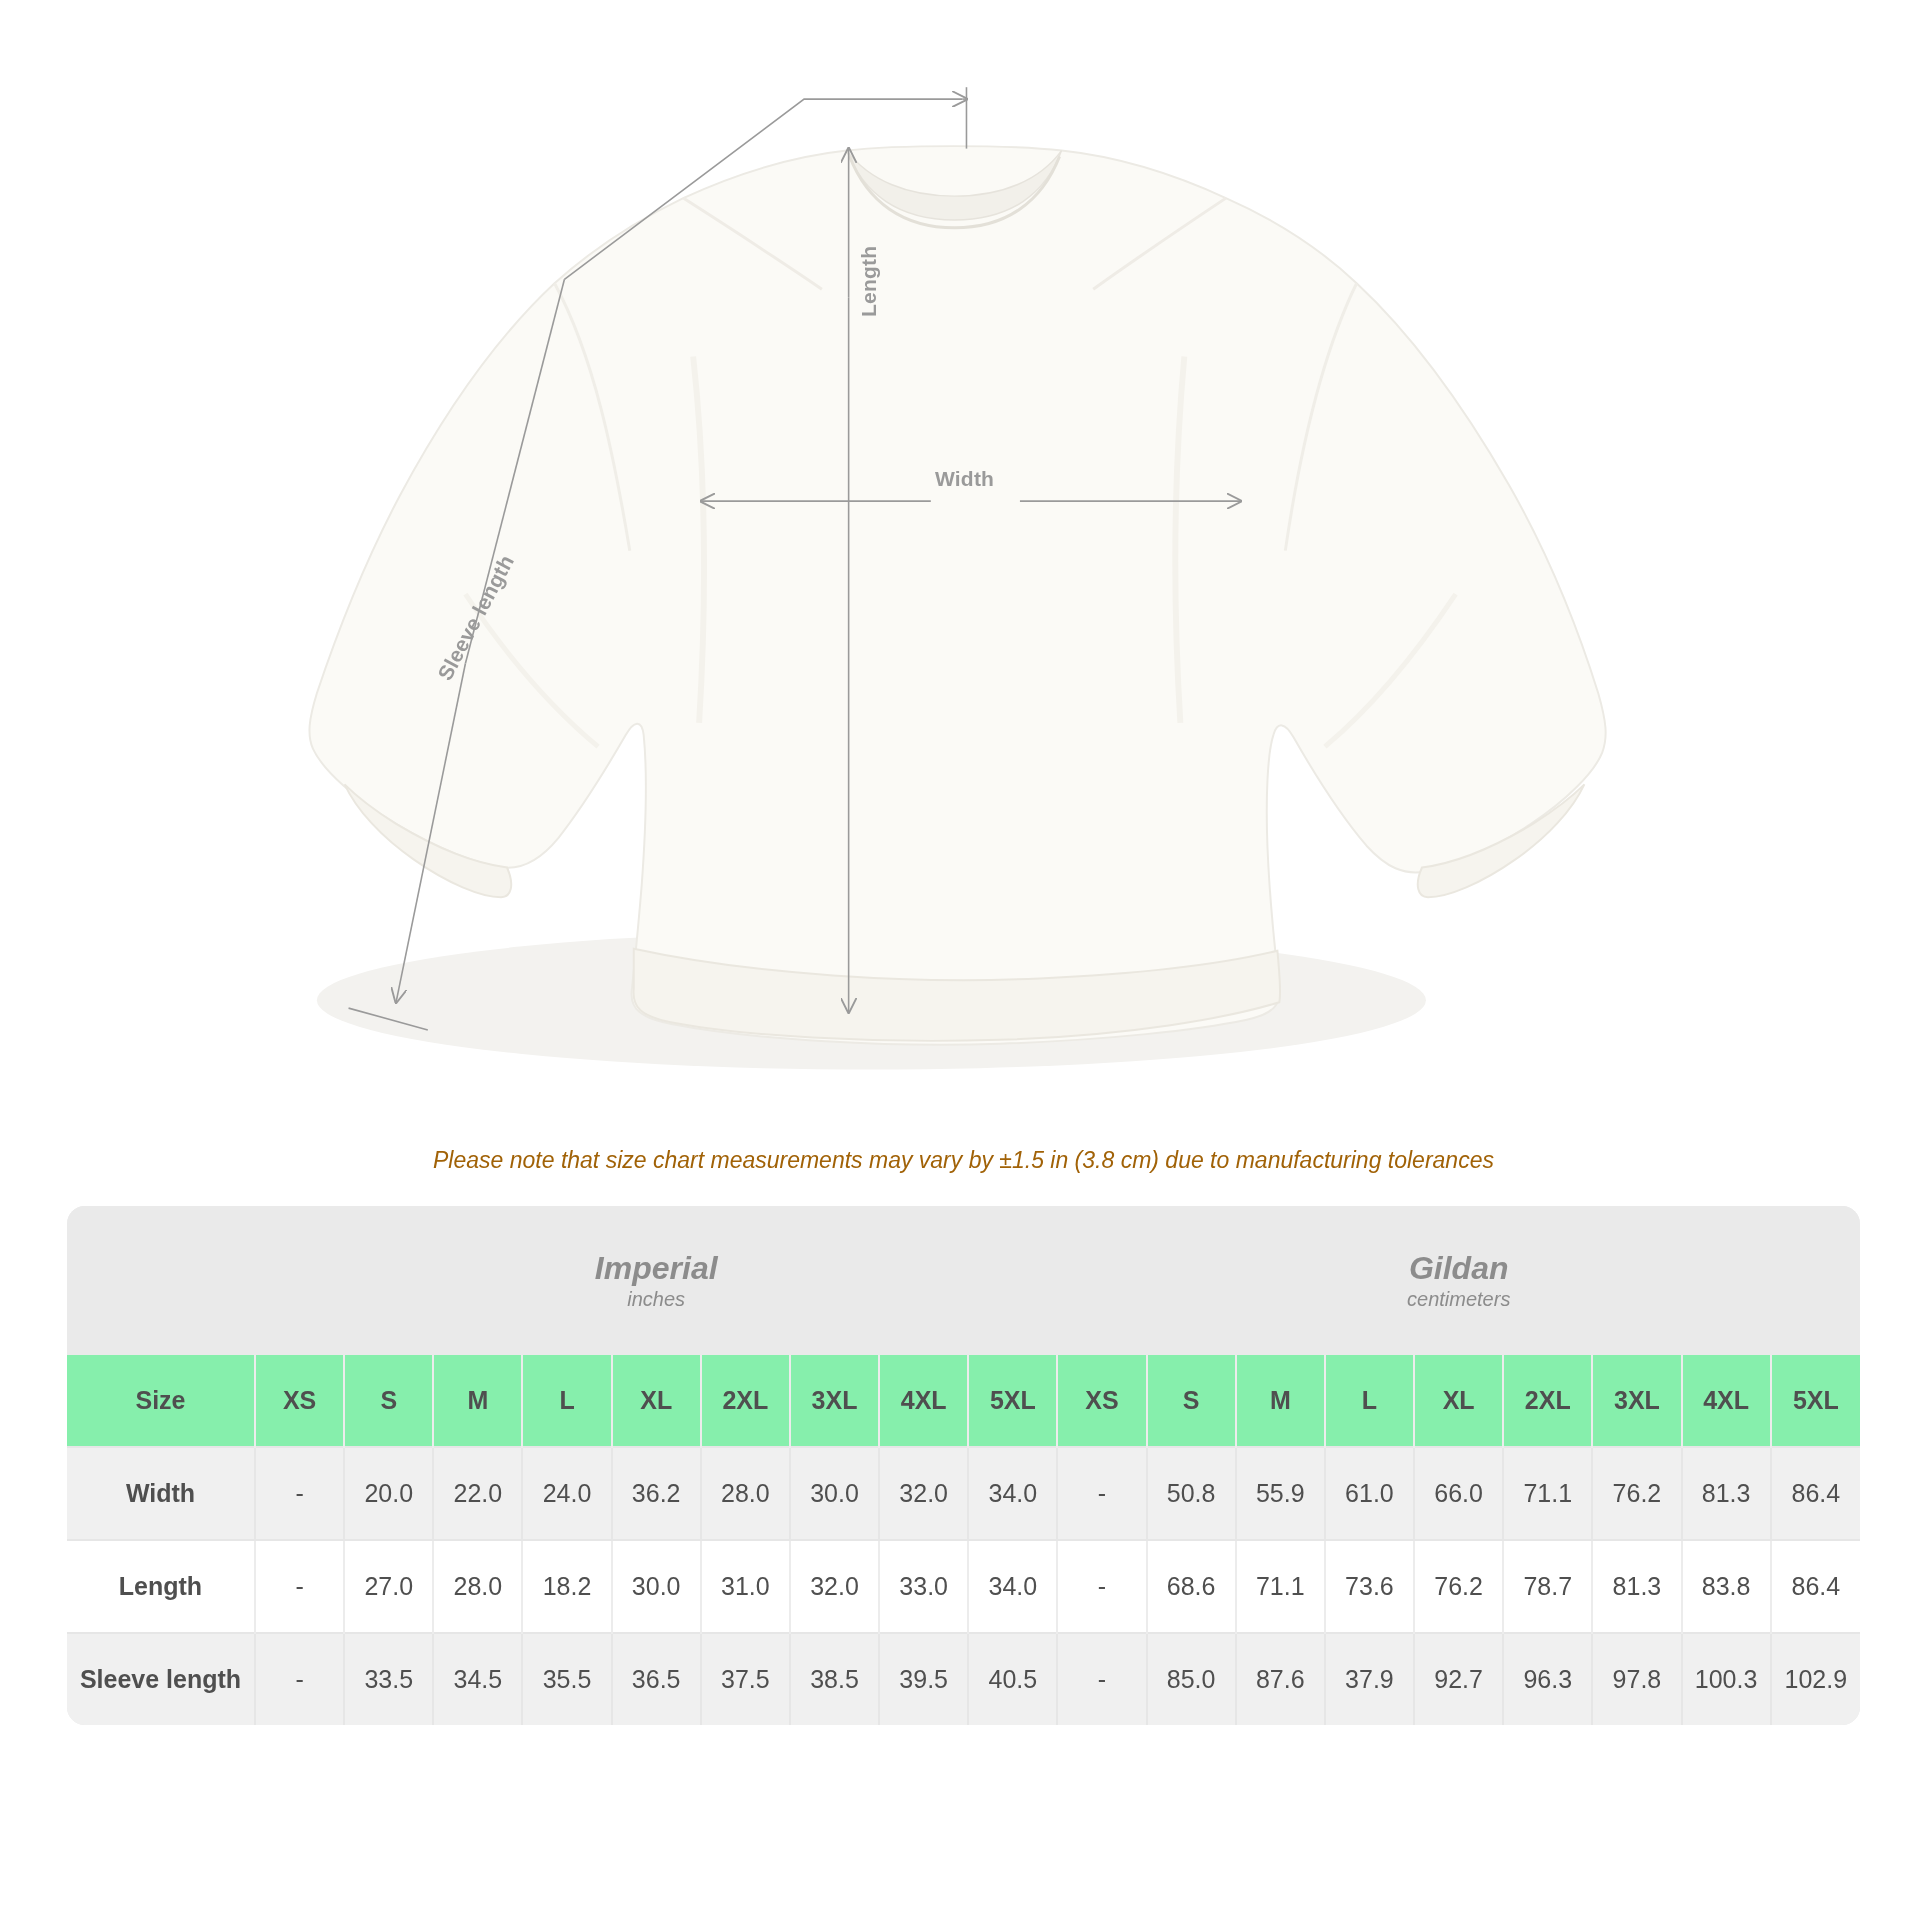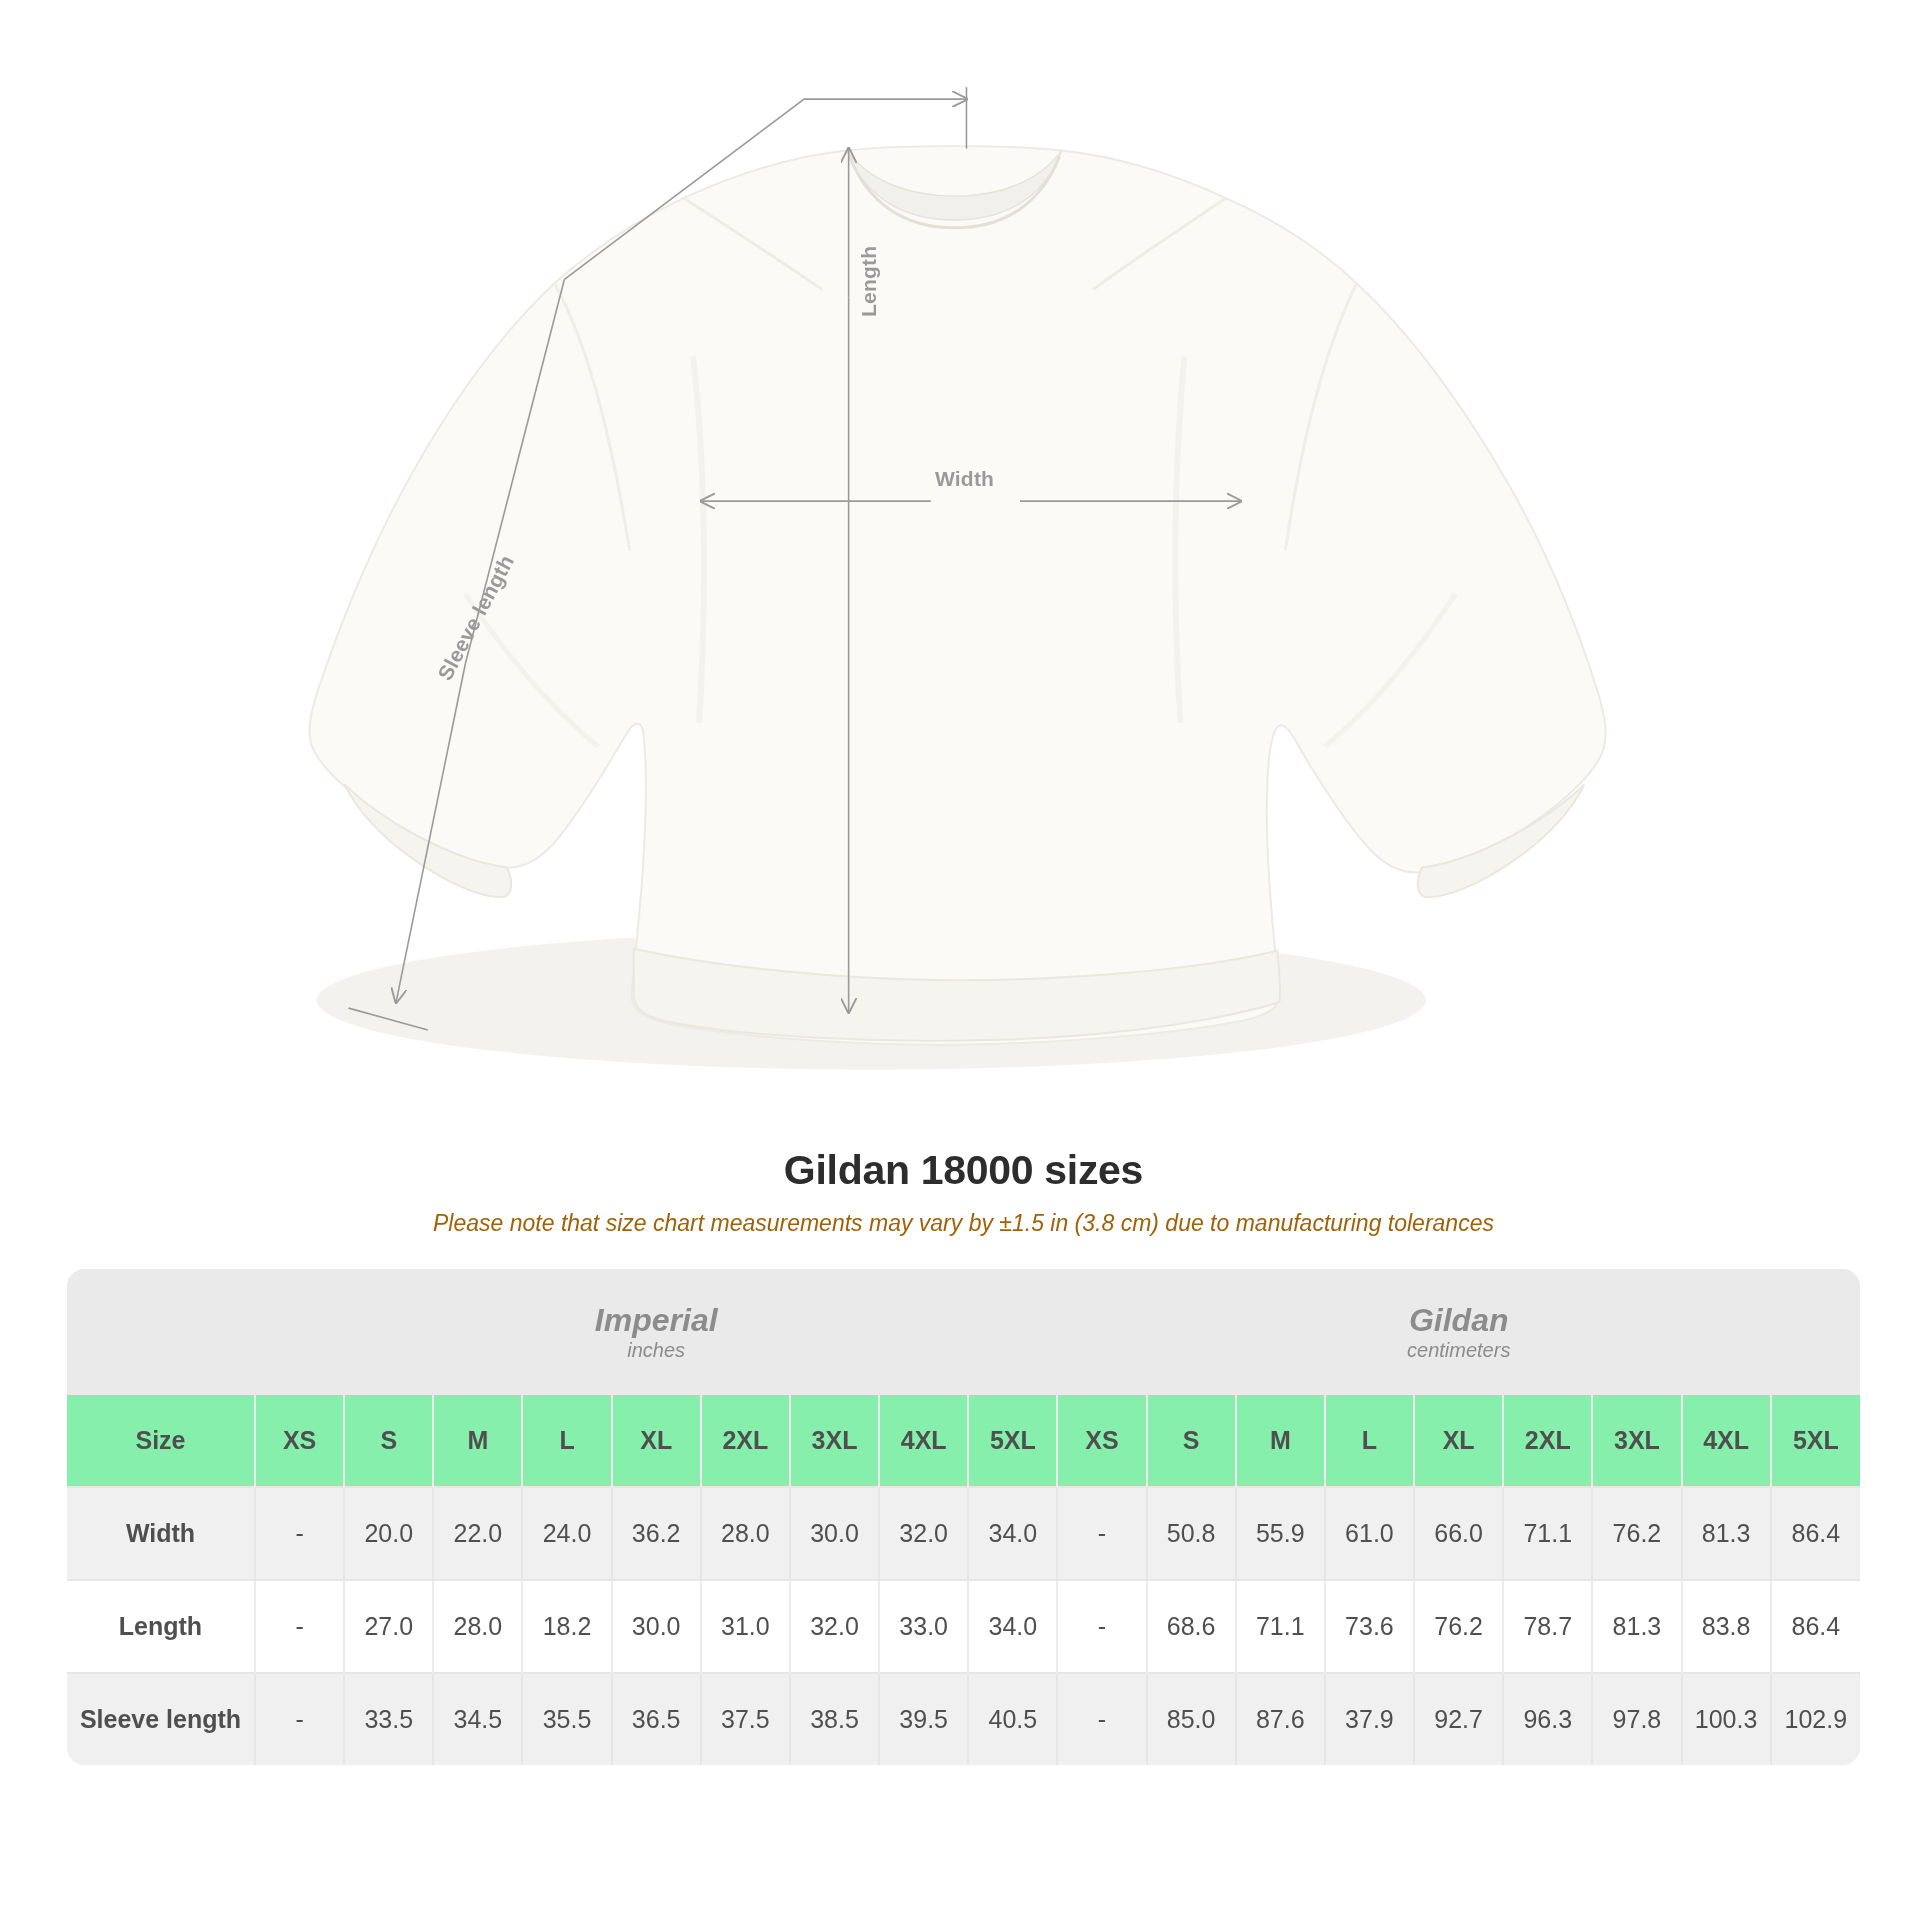--- a/index.html
+++ b/index.html
@@ -88,21 +88,21 @@
   table.size-table td, table.size-table th {
     text-align: center;
     font-size: 25px;
     color: #4f4f4f;
     padding: 0;
     height: 91px;
     vertical-align: middle;
   }
   .unit-head {
     background: #eaeaea;
-    height: 126px;
+    height: 149px;
   }
   .unit-title {
     font-size: 32px;
     font-weight: bold;
     font-style: italic;
     color: #8c8c8c;
     line-height: 1.18;
   }
   .unit-sub {
     font-size: 20px;
@@ -231,21 +231,20 @@
         <line x1="352" y1="1018" x2="432" y2="1040"></line>
       </g>
     </svg>
 
     <div class="dim-label label-length">Length</div>
     <div class="dim-label label-width">Width</div>
     <div class="dim-label label-sleeve">Sleeve length</div>
   </div>
 
   <div class="title-block">
-    <div class="chart-title">Gildan 18000 sizes</div>
     <div class="chart-note">Please note that size chart measurements may vary by ±1.5 in (3.8 cm) due to manufacturing tolerances</div>
   </div>
 
   <div class="table-wrap">
     <table class="size-table">
       <colgroup>
         <col class="col-label">
         <col>
           <col>
           <col>

